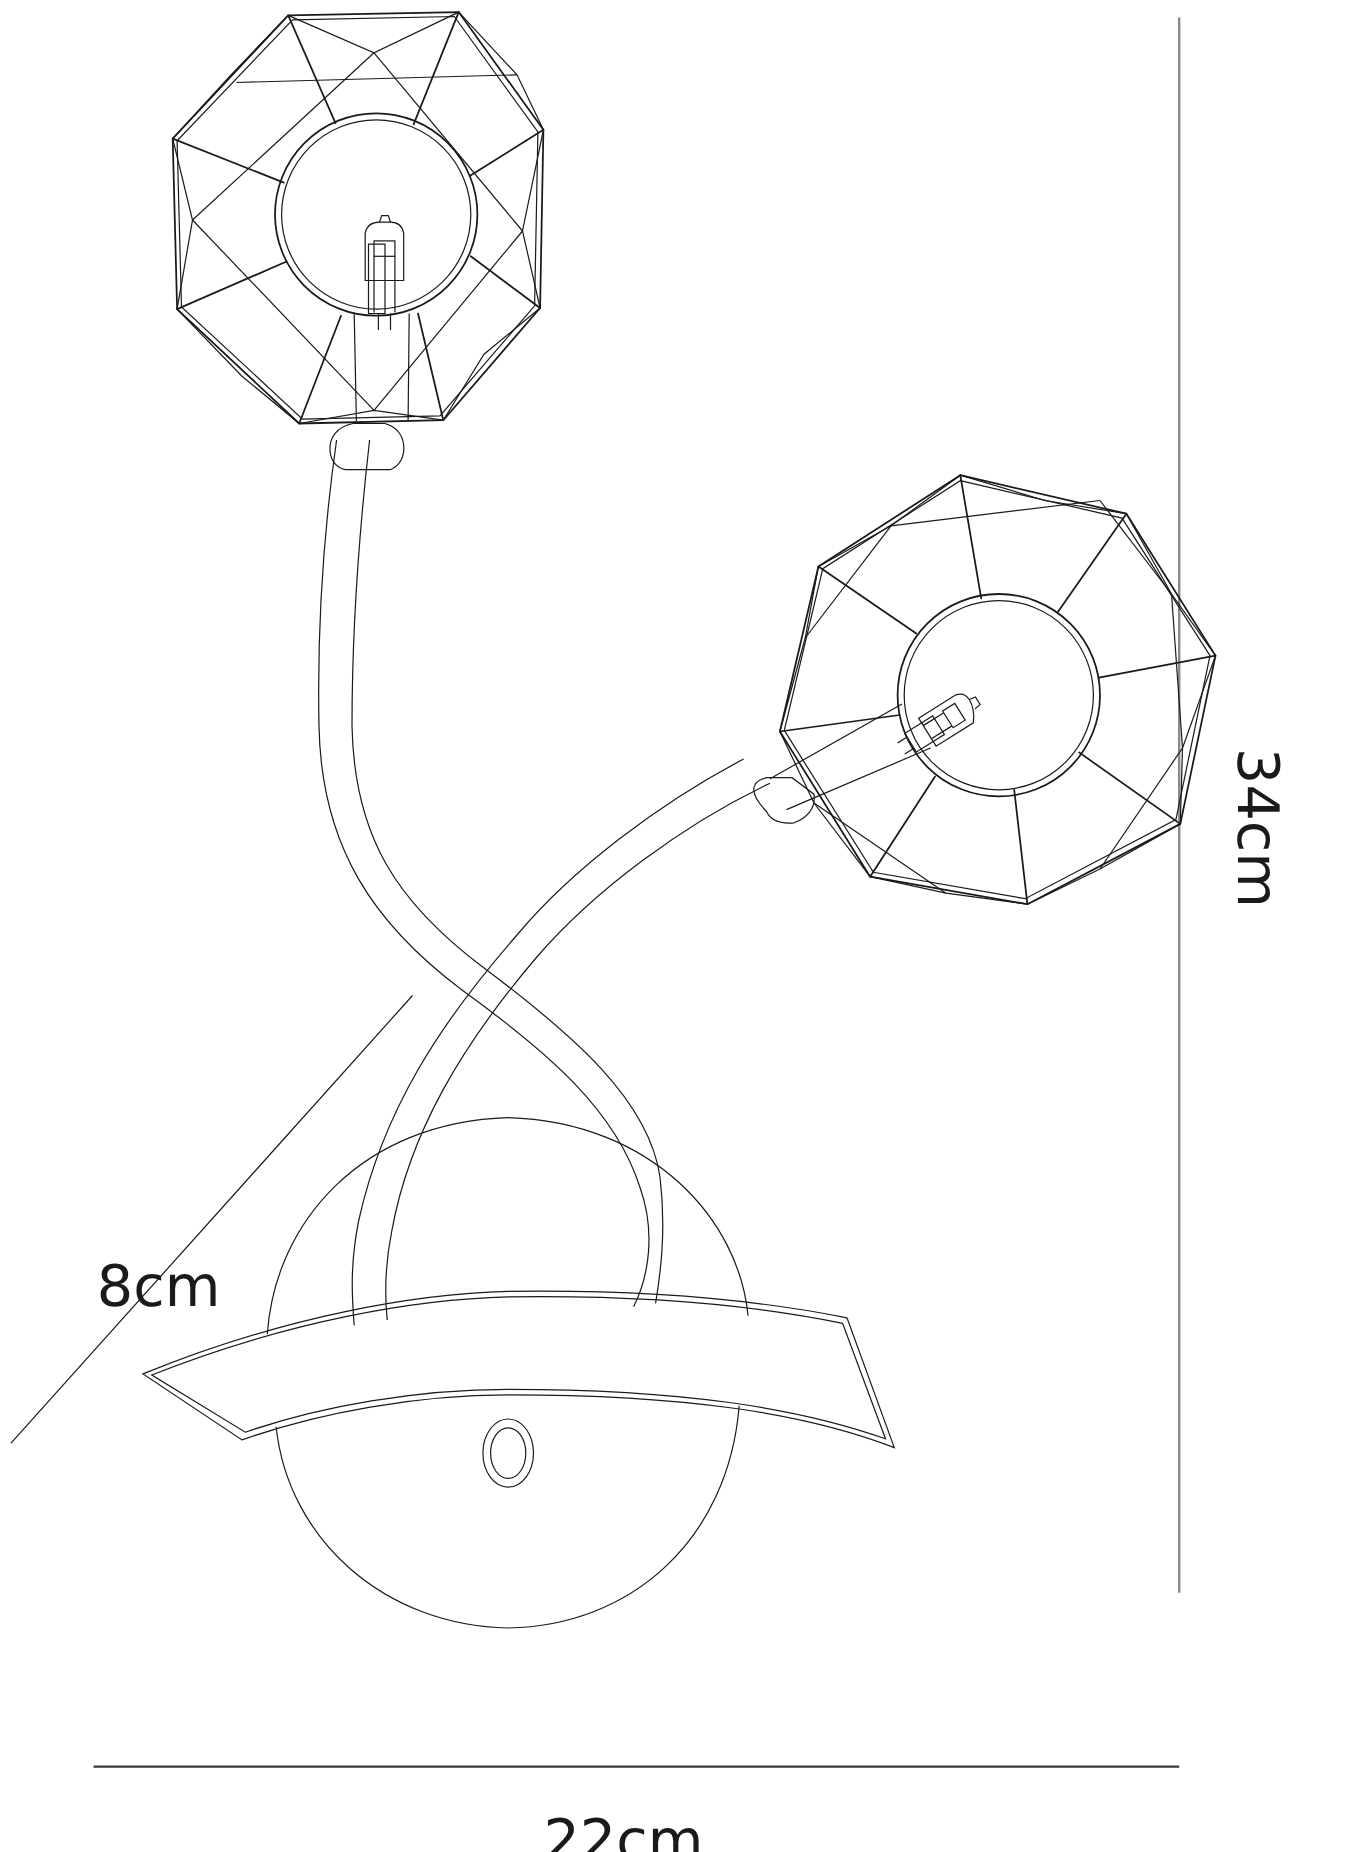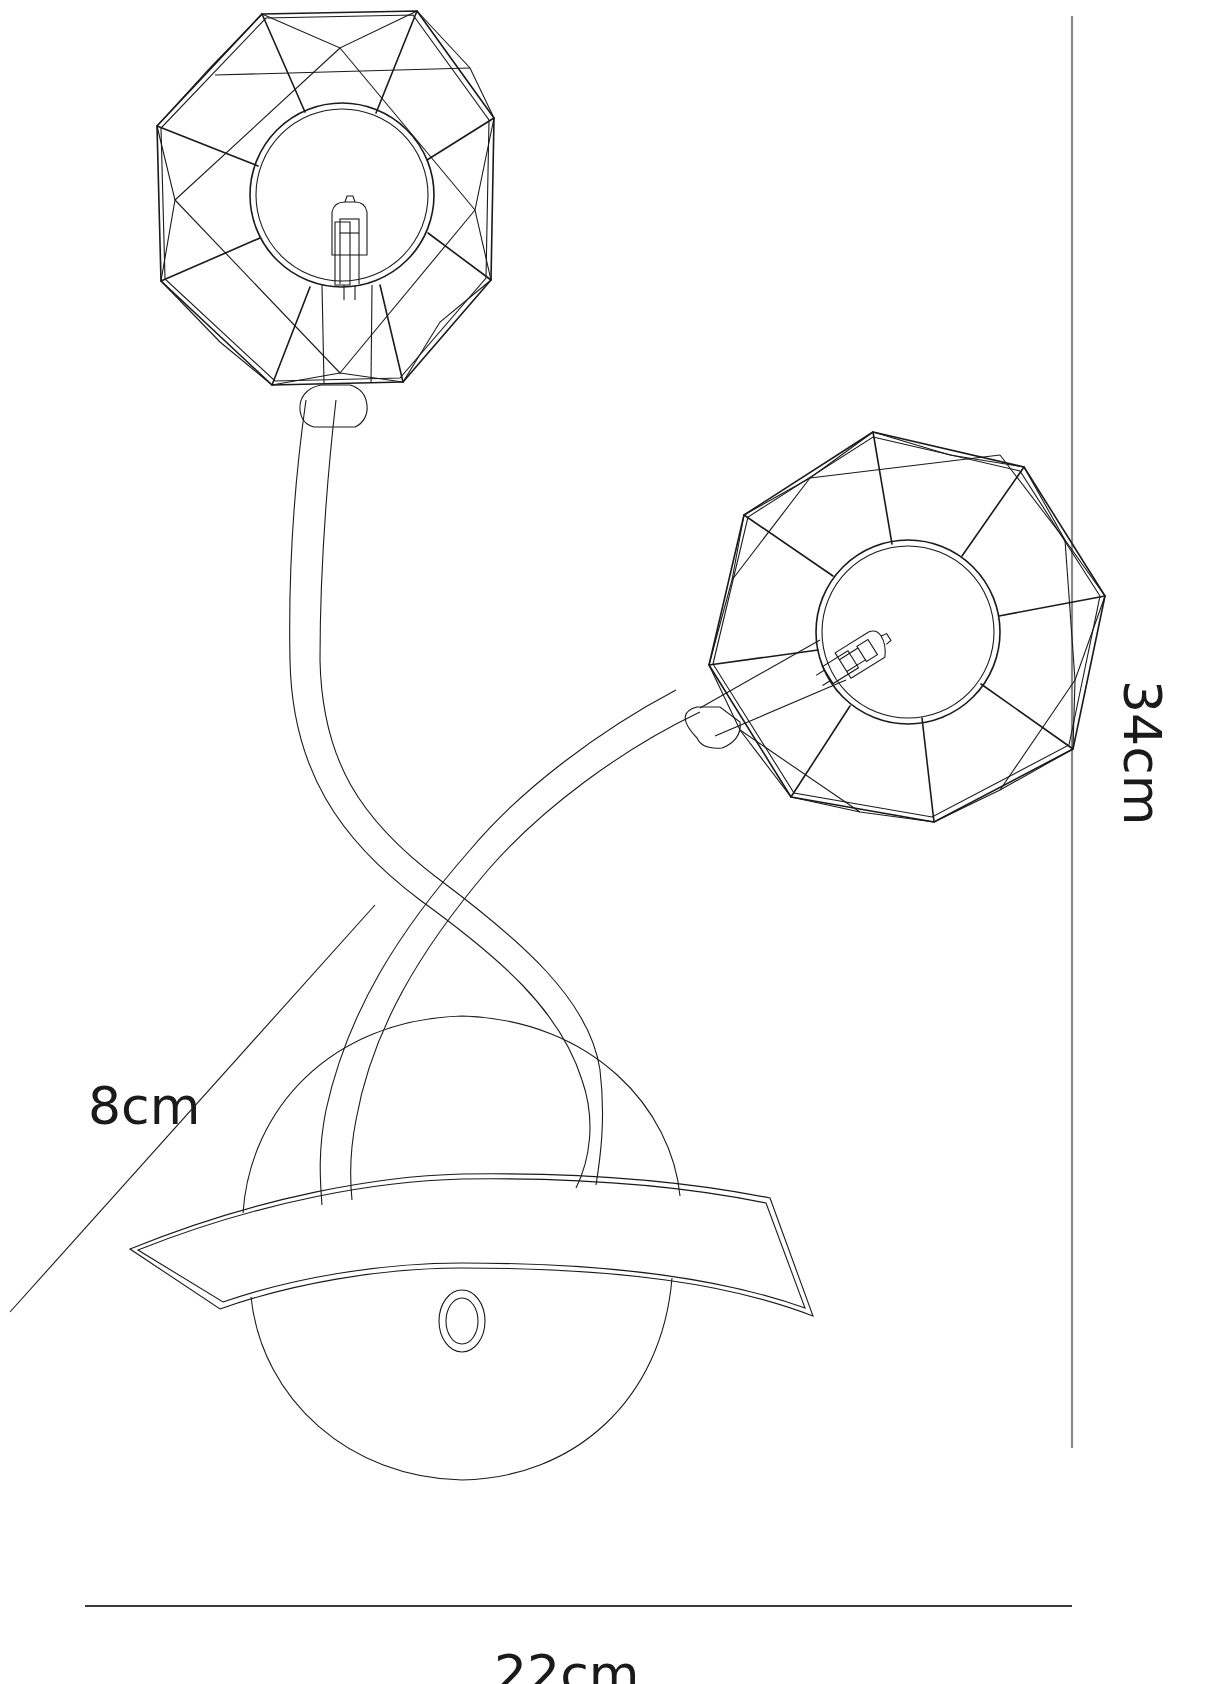--- a/index.html
+++ b/index.html
@@ -4,21 +4,21 @@
   <style>
     html, body { margin: 0; padding: 0; background: #ffffff; }
     body { width: 1230px; height: 1684px; position: relative; overflow: hidden; }
     #drawing { position: absolute; left: 0; top: 0; width: 1230px; height: 1684px; }
     .ln { fill: none; stroke: #1a1a1a; stroke-width: 1.6; stroke-linejoin: round; stroke-linecap: round; }
     .thin { fill: none; stroke: #1a1a1a; stroke-width: 1.1; }
     .dim { fill: none; stroke: #8a8a8a; stroke-width: 2.2; }
     .dimdark { fill: none; stroke: #3a3a3a; stroke-width: 2.2; }
     .label { position: absolute; font-family: "DejaVu Sans", sans-serif; color: #1a1a1a; font-size: 52px; line-height: 1; white-space: nowrap; }
     #label-width { left: 494px; top: 1625px; margin-top: 23px; }
-    #label-depth { left: 88px; top: 1080px; }
+    #label-depth { left: 88px; top: 1144px; }
     #label-height { left: 1168px; top: 680px; transform-origin: left top; transform: rotate(90deg); }
   </style>
 </head>
 <body>
 
 <svg id="drawing" viewBox="0 0 1230 1684" xmlns="http://www.w3.org/2000/svg">
 
   <g>
     <line class="dim" x1="1072" y1="16" x2="1072" y2="1448"></line>
     <line class="dimdark" x1="85" y1="1606" x2="1072" y2="1606"></line>

